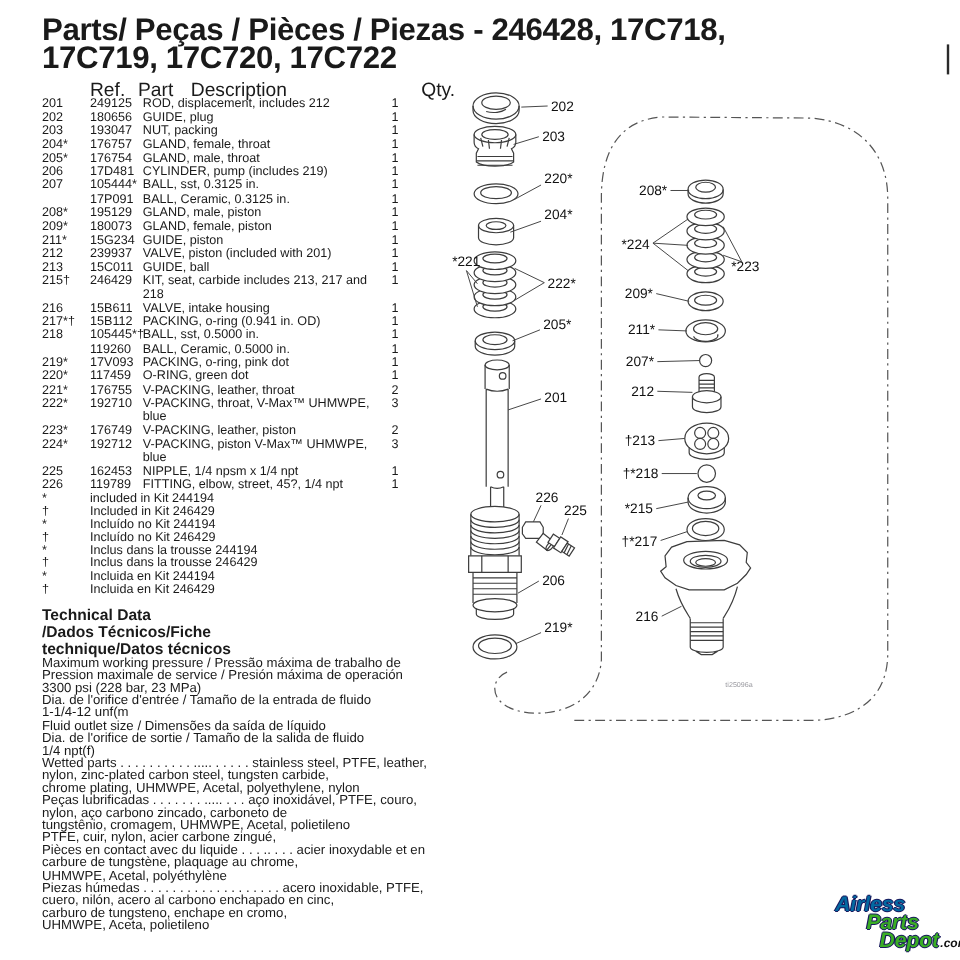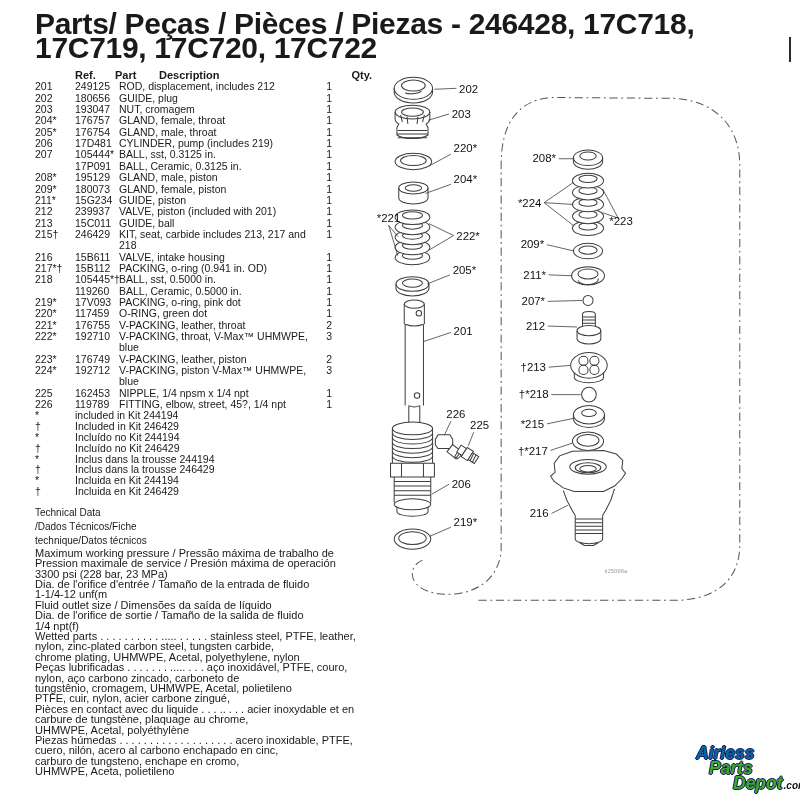--- a/index.html
+++ b/index.html
@@ -1,40 +1,40 @@
 <!DOCTYPE html>
 <html><head>
 <meta charset="utf-8">
 <style>
   html,body{margin:0;padding:0;}
   body{width:800px;height:800px;position:relative;background:#fff;overflow:hidden;
        font-family:"Liberation Sans",sans-serif;color:#1a1a1a;}
-  .title{position:absolute;left:35px;top:12px;width:720px;font-size:30px;font-weight:bold;
+  .title{position:absolute;left:35px;top:12px;width:720px;font-size:26px;font-weight:bold;
          line-height:24px;letter-spacing:-0.3px;}
   .leftcol{position:absolute;left:35px;top:70px;width:300px;}
   .thead,.trow{display:grid;grid-template-columns:40px 44px 192px 21px;}
-  .thead{font-weight:bold;font-size:11px;line-height:11.4px;padding-left:40px;}
+  .thead{font-weight:normal;font-size:16px;line-height:11.4px;padding-left:40px;}
   .trow{font-size:10.5px;line-height:11.35px;}
   .qty,.qtyh{text-align:right;}
   .pcell{white-space:nowrap;}
   .fnrow{display:grid;grid-template-columns:40px auto;font-size:10.5px;line-height:10.8px;}
-  .tech-head{margin-top:9px;font-size:10px;font-weight:normal;line-height:14px;}
+  .tech-head{margin-top:9px;font-size:13px;font-weight:bold;line-height:14px;}
   .tech-line{font-size:11px;line-height:10.4px;white-space:nowrap;}
   .tech-line.right{text-align:left;}
   svg{position:absolute;left:355px;top:60px;}
   .p{fill:#fff;stroke:#3d3d3d;stroke-width:1.1;}
   .l{fill:none;stroke:#3d3d3d;stroke-width:1.1;}
   .boundary{fill:none;stroke:#555;stroke-width:1.1;stroke-dasharray:9 4 2 4;}
   .callout-label{font:12.5px "Liberation Sans",sans-serif;fill:#111;}
   .leader{stroke:#444;stroke-width:0.9;}
   .wm{font:6.5px "Liberation Sans",sans-serif;fill:#9a9aa0;}
   .crop-mark{position:absolute;left:789px;top:37px;width:2px;height:25px;background:#2a2a2a;}
   .logo{position:absolute;left:694px;top:746px;width:106px;font-weight:bold;font-style:italic;
         font-size:17.5px;line-height:15px;white-space:nowrap;}
-  .lg1{margin-left:2px}.lg2{margin-left:15px}.lg3{margin-left:39px}
+  .lg1{margin-left:2px}.lg2{margin-left:28px}.lg3{margin-left:39px}
   .blue{color:#0369a1;text-shadow:-1px 0 #1a1a5e,1px 0 #1a1a5e,0 -1px #1a1a5e,0 1px #1a1a5e;}
   .green{color:#3aad25;text-shadow:-1px 0 #1a1a5e,1px 0 #1a1a5e,0 -1px #1a1a5e,0 1px #1a1a5e;}
   .com{font-size:10px;color:#111;text-shadow:none;margin-left:1px;}
 </style>
 </head>
 <body>
 
 <div class="title">
   <div>Parts/ Peças / Pièces / Piezas - 246428, 17C718,</div>
   <div>17C719, 17C720, 17C722</div>
@@ -60,21 +60,21 @@
       <div class="trow">
         <div>202</div>
         <div class="pcell">180656</div>
         <div>GUIDE, plug</div>
         <div class="qty">1</div>
       </div>
 
       <div class="trow">
         <div>203</div>
         <div class="pcell">193047</div>
-        <div>NUT, cromagem</div>
+        <div>NUT, packing</div>
         <div class="qty">1</div>
       </div>
 
       <div class="trow">
         <div>204*</div>
         <div class="pcell">176757</div>
         <div>GLAND, female, throat</div>
         <div class="qty">1</div>
       </div>
 

